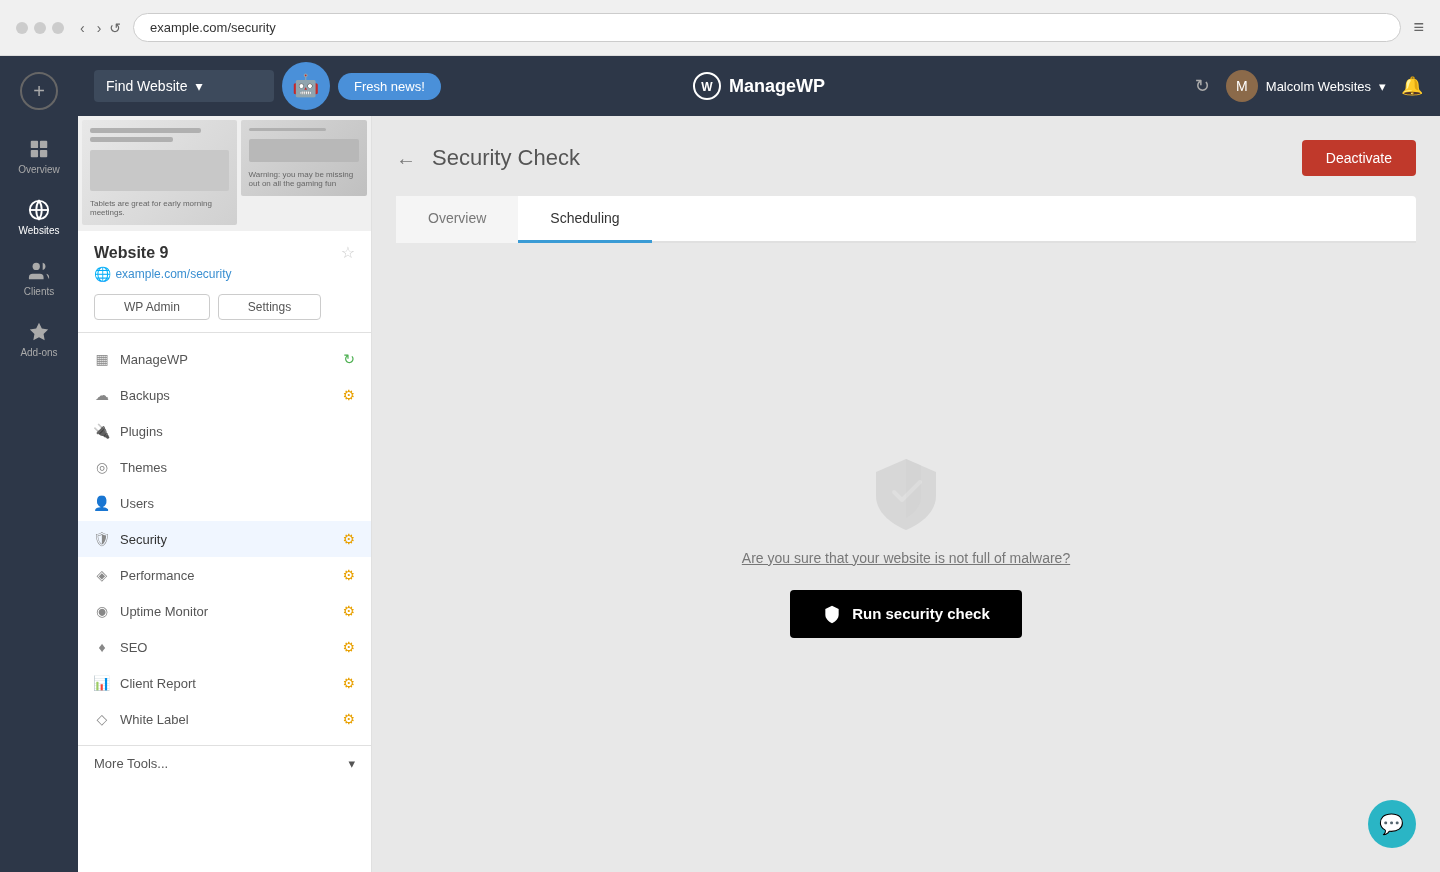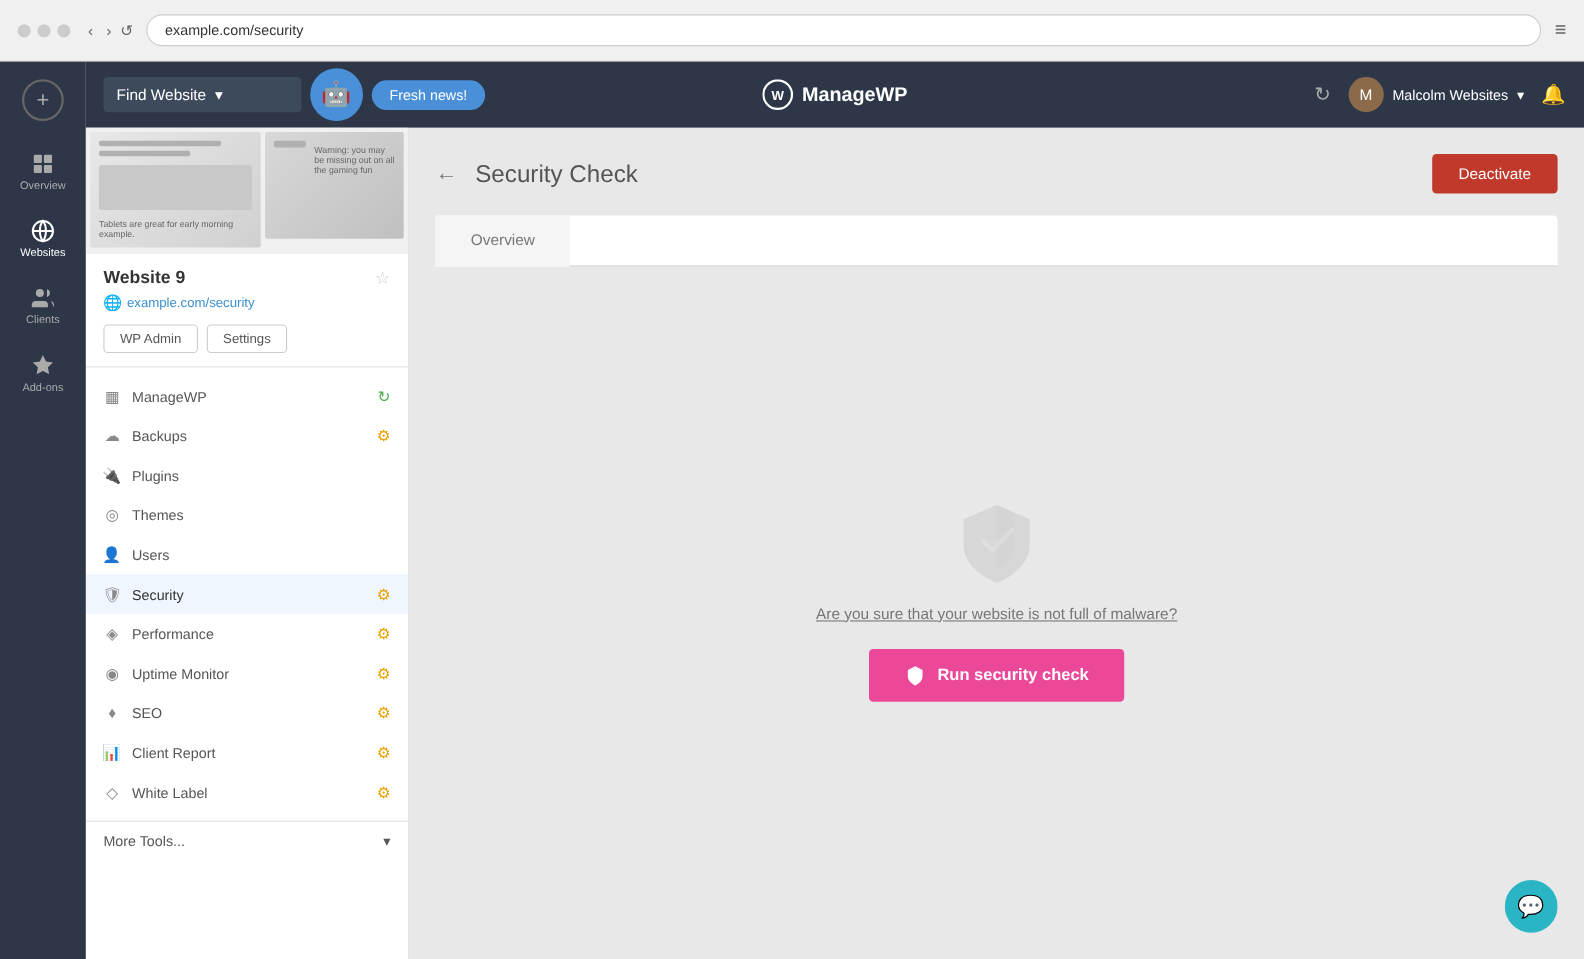--- a/index.html
+++ b/index.html
@@ -101,35 +101,35 @@
       display: flex; gap: 4px; padding: 4px;
     }
     .preview-img-left {
       width: 55%; height: 105px;
       background: linear-gradient(135deg, #e8e8e8, #d0d0d0);
       border-radius: 2px;
       display: flex; flex-direction: column; gap: 4px; padding: 8px;
     }
     .preview-line { height: 6px; background: #b0b0b0; border-radius: 2px; }
     .preview-img-right {
-      width: 45%; height: 97px;
+      width: 45%; height: 76px;
       background: linear-gradient(135deg, #d8d8d8, #c0c0c0);
       border-radius: 2px;
-      display: flex; flex-direction: row; gap: 4px; padding: 8px;
+      display: flex; flex-direction: column; gap: 4px; padding: 8px;
     }
     .website-info { padding: 12px 16px; }
     .website-name-row { display: flex; align-items: center; justify-content: space-between; }
     .website-name { font-size: 16px; font-weight: 600; color: #333; }
     .website-star { color: #ccc; cursor: pointer; font-size: 16px; }
     .website-url { display: flex; align-items: center; gap: 4px; margin-top: 4px; font-size: 12px; color: #3a8fd1; }
     .website-url-globe { font-size: 14px; }
     .website-actions { display: flex; gap: 8px; margin-top: 12px; }
     .website-action-btn {
       border: 1px solid #ccc; background: white;
-      padding: 5px 14px; border-radius: 4px;
+      padding: 5px 29px; border-radius: 4px;
       font-size: 12px; color: #555; cursor: pointer;
     }
     .sidebar-menu { padding: 8px 0; }
     .sidebar-menu-item {
       display: flex; align-items: center; justify-content: space-between;
       padding: 10px 16px; cursor: pointer; font-size: 13px; color: #555;
     }
     .sidebar-menu-item.active { background: #f0f6ff; color: #333; font-weight: 500; }
     .sidebar-menu-left { display: flex; align-items: center; gap: 10px; }
     .sidebar-menu-icon { width: 16px; height: 16px; display: flex; align-items: center; justify-content: center; color: #888; font-size: 14px; }
@@ -205,21 +205,21 @@
       width: 80px; height: 80px;
       opacity: 0.35;
     }
     .empty-state-title {
       font-size: 18px; font-weight: 700; color: #555;
     }
     .empty-state-subtitle {
       font-size: 14px; color: #777; text-decoration: underline;
     }
     .run-security-btn {
-      background: #ec4899;
+      background: #000000;
       color: white; border: none;
       padding: 14px 32px; border-radius: 4px;
       font-size: 15px; font-weight: 600; cursor: pointer;
       display: flex; align-items: center; gap: 10px;
       margin-top: 8px;
     }
 
     
     .chat-btn {
       position: fixed; bottom: 24px; right: 24px;
@@ -335,21 +335,21 @@
     <div style="display:flex; flex:1; overflow:hidden;">
 
       <div class="website-sidebar">
 
         <div class="website-preview">
           <div class="website-preview-inner">
             <div class="preview-img-left">
               <div class="preview-line" style="width:80%"></div>
               <div class="preview-line" style="width:60%"></div>
               <div style="height:50px; background:#c8c8c8; border-radius:2px; margin-top:4px;"></div>
-              <div style="font-size:8px; color:#666; margin-top:4px;">Tablets are great for early morning example.</div>
+              <div style="font-size:8px; color:#666; margin-top:4px;">Tablets are great for early morning meetings.</div>
             </div>
             <div class="preview-img-right">
               <div class="preview-line" style="width:70%"></div>
               <div style="height:50px; background:#b8b8b8; border-radius:2px; margin-top:4px;"></div>
               <div style="font-size:8px; color:#666; margin-top:4px;">Warning: you may be missing out on all the gaming fun</div>
             </div>
           </div>
         </div>
 
         <div class="website-info">
@@ -472,20 +472,21 @@
           <div class="page-header">
             <div class="page-title-row">
               <button class="back-btn">←</button>
               <h1 class="page-title">Security Check</h1>
             </div>
             <button class="deactivate-btn">Deactivate</button>
           </div>
 
           <div class="tabs-container">
             <div class="tab">Overview</div>
+            <div class="tab active">Scheduling</div>
           </div>
 
           <div class="panel">
             <div class="empty-state">
 
               <svg class="shield-icon-large" viewBox="0 0 80 80" fill="none" xmlns="http://www.w3.org/2000/svg">
                 <path d="M40 5 L70 18 L70 42 C70 58 55 70 40 76 C25 70 10 58 10 42 L10 18 Z" fill="#888" opacity="0.5"></path>
                 <path d="M40 5 L55 11.5 L55 42 C55 52 48 60 40 64" fill="#aaa" opacity="0.6"></path>
                 <path d="M28 38 L36 46 L54 28" stroke="white" stroke-width="4" stroke-linecap="round" stroke-linejoin="round" opacity="0.3"></path>
               </svg>

